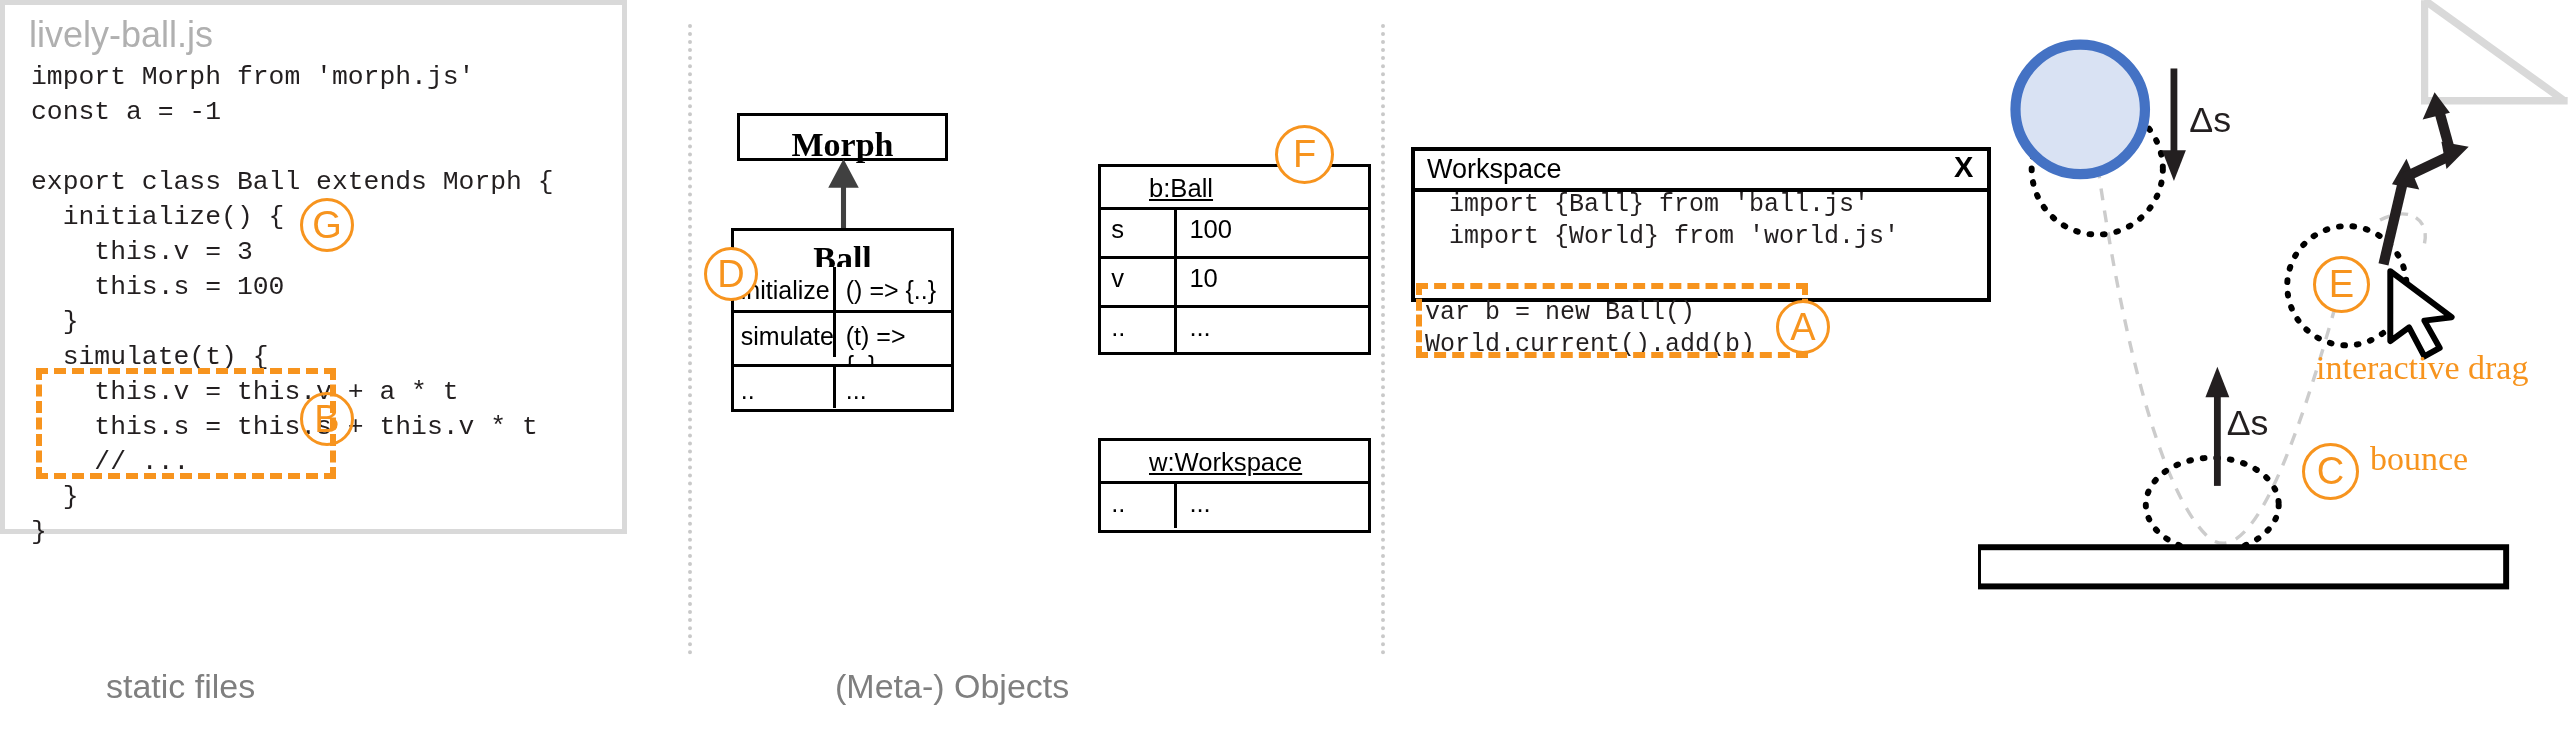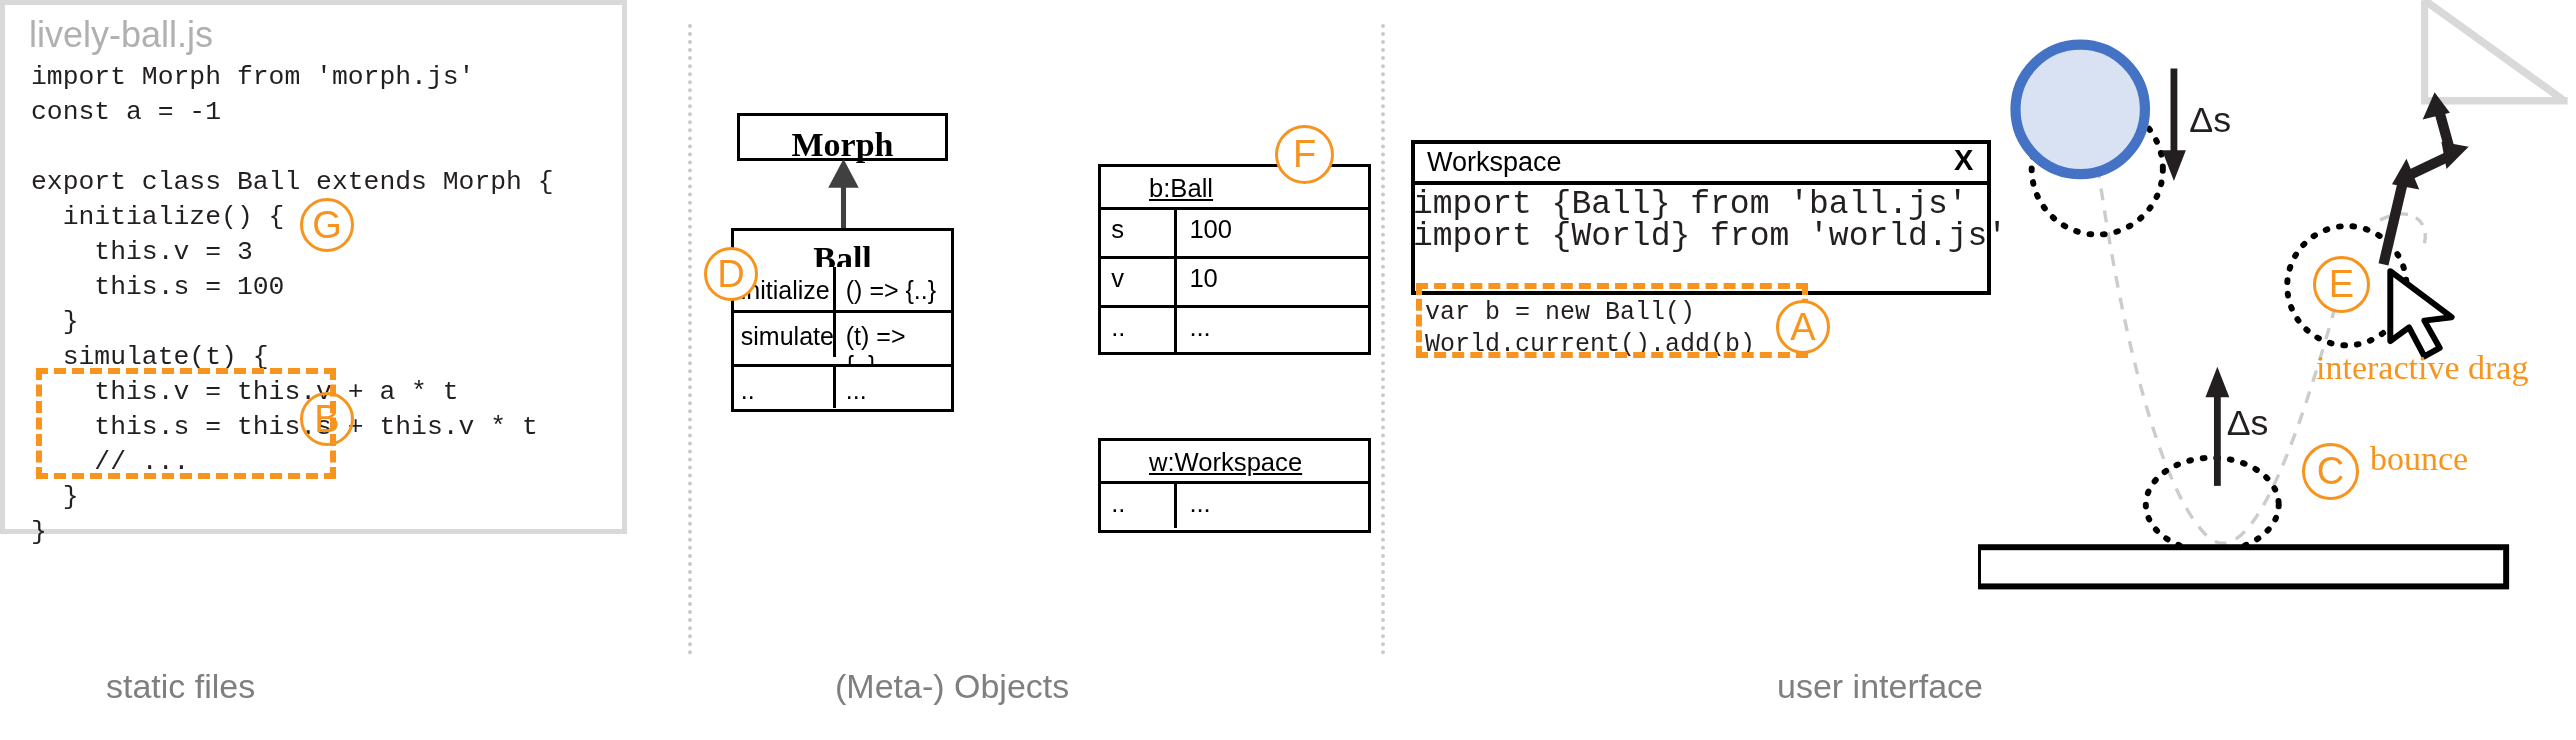--- a/index.html
+++ b/index.html
@@ -56,30 +56,30 @@
   .obj-title{padding:6.8px 12px 5.1px 12px;font-size:25.6px;color:#000;
       font-family:"Liberation Sans",sans-serif;margin-left:36px;}
   .obj-title span{text-decoration:underline;}
   .obj-row{display:flex;border-top:3.4px solid #000;}
   .obj-row .k{flex:0 0 53px;border-right:3.4px solid #000;padding:5.1px 10.2px;
       font-size:25.6px;color:#000;font-family:"Liberation Sans",sans-serif;}
   .obj-row .v{flex:1;padding:5.1px 12px;font-size:25.6px;color:#000;
       font-family:"Liberation Sans",sans-serif;}
 
   
-  #workspace{position:absolute;left:1411px;top:140px;width:580px;height:155px;text-align:right;}
+  #workspace{position:absolute;left:1411px;top:147px;width:580px;height:155px;text-align:right;}
   .ws-frame{position:absolute;left:0;top:0;width:580px;height:155px;
       border:4.3px solid #000;background:#fff;box-sizing:border-box;}
   .ws-titlebar{position:absolute;left:0;top:0;width:100%;height:41px;
       border-bottom:4.3px solid #000;box-sizing:border-box;}
   .ws-title{position:absolute;left:12px;top:3.4px;font-size:27px;color:#000;
       font-family:"Liberation Sans",sans-serif;}
   .ws-close{position:absolute;right:13.6px;top:0px;font-size:29px;font-weight:bold;
       color:#000;font-family:"Liberation Sans",sans-serif;}
-  #ws-code{left:1413px;top:189px;font-size:33px;line-height:32px;}
+  #ws-code{left:1449px;top:189px;font-size:25px;line-height:32px;}
   #ws-code2{left:1425px;top:297px;font-size:25px;line-height:32px;}
 
   
   #scene{position:absolute;left:1978px;top:0px;width:598px;height:614px;}
 </style>
 </head>
 <body>
 
 <div class="stage">
 
@@ -233,16 +233,15 @@
 
     <rect x="0" y="642" width="620" height="46" fill="#ffffff" stroke="#000" stroke-width="7"></rect>
   </svg>
 
   <div class="badge" style="left:2313px;top:256px;width:51px;height:51px;background:#fff;">E</div>
   <div class="orange-label" style="left:2316px;top:349px;">interactive drag</div>
 
   <div class="badge" style="left:2302px;top:443px;width:51px;height:51px;background:#fff;">C</div>
   <div class="orange-label" style="left:2370px;top:440px;">bounce</div>
 
-  <div class="caption" style="left:1777px;top:667px;">user interface</div>
 
 </div>
 
 
 </body></html>

